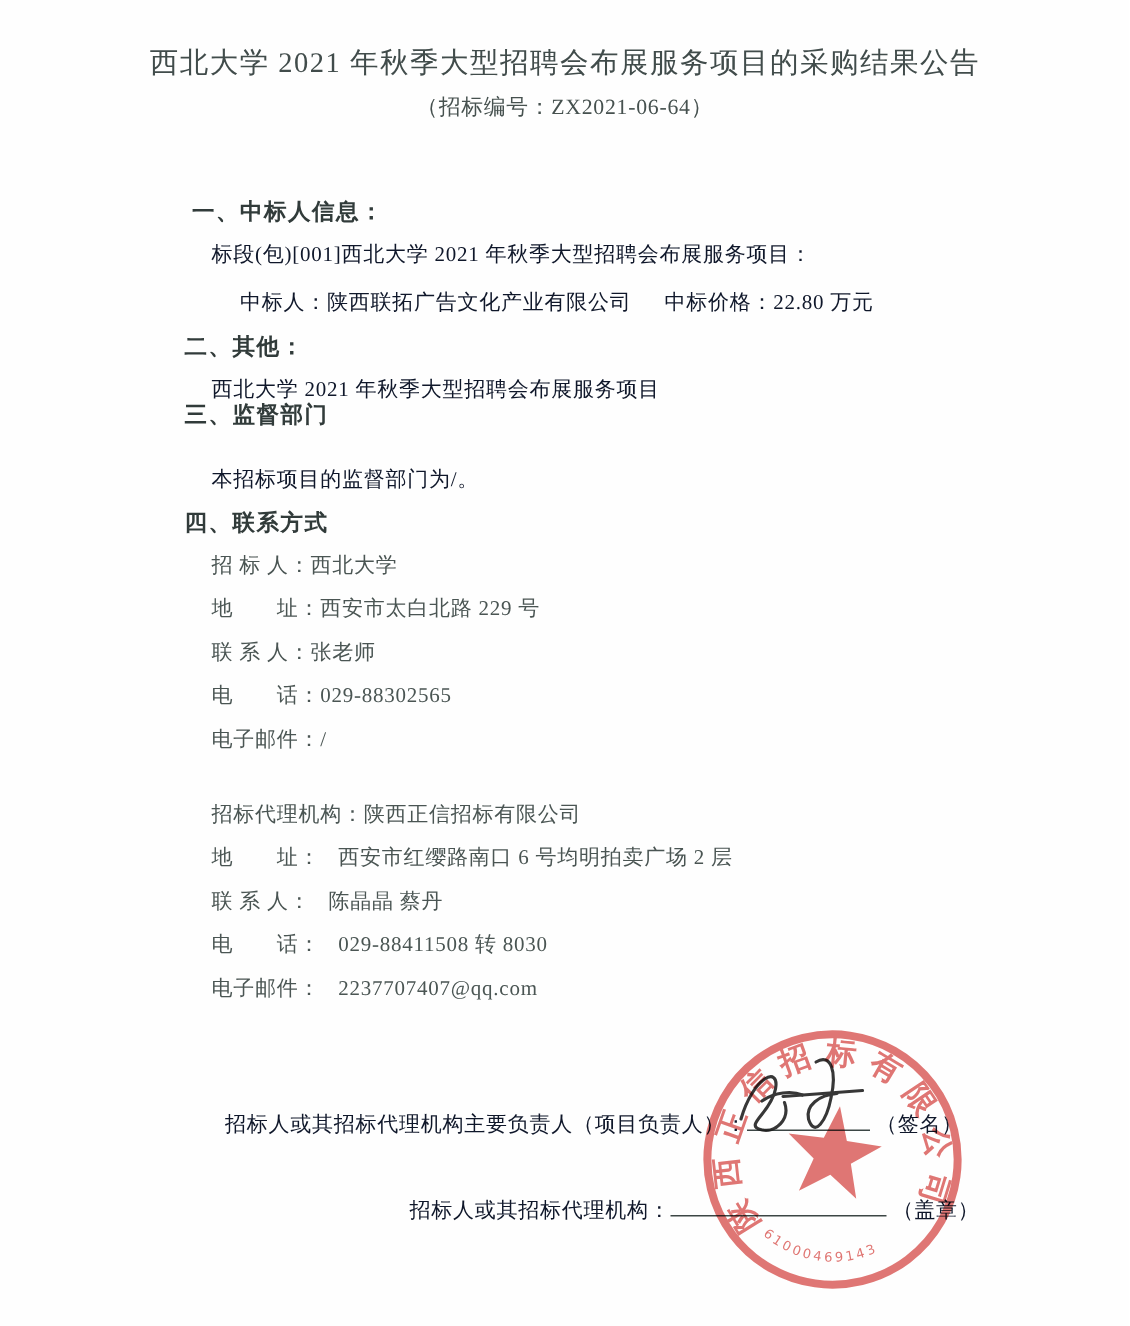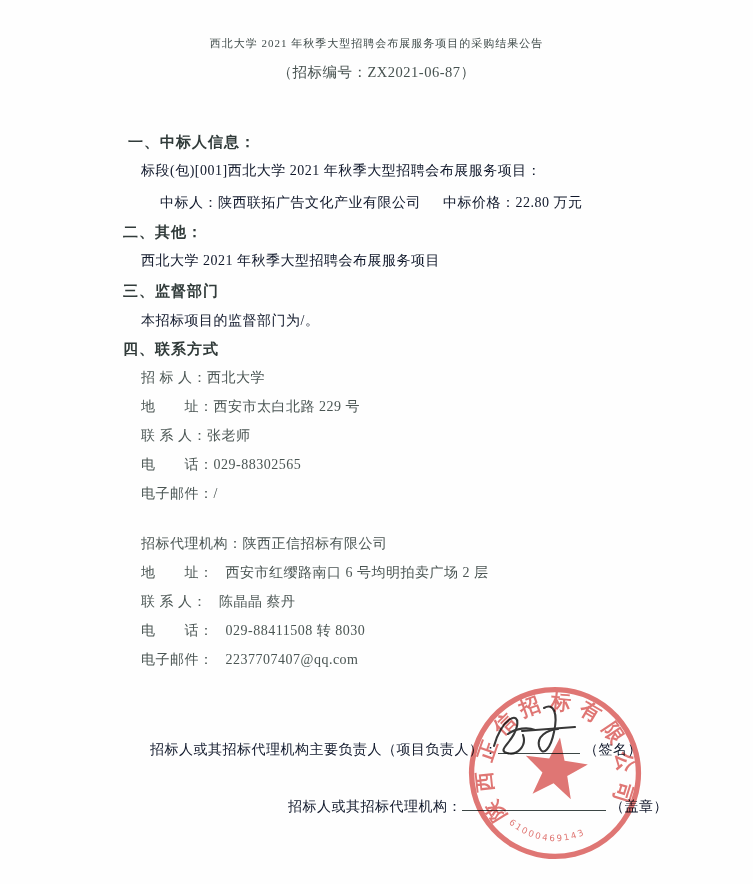--- a/index.html
+++ b/index.html
@@ -7,54 +7,54 @@
     position:relative;
     width:753px;height:884px;
     margin:0 auto;
     background:#fefefe;
     overflow:hidden;
     font-family:"Liberation Serif","DejaVu Serif",serif;
     color:#47514f;
   }
   .line{position:absolute;white-space:nowrap;font-size:14px;line-height:20px;letter-spacing:0.5px;}
   .center{left:0;width:753px;text-align:center;}
-  .doc-title{font-size:11px;color:#414c4b;letter-spacing:1px;}
+  .doc-title{font-size:19px;color:#414c4b;letter-spacing:1px;}
   .doc-subtitle{font-size:14.5px;color:#46514f;}
   .heading{font-weight:bold;font-size:15px;color:#313b3a;letter-spacing:1px;}
   .body-text{color:#0f172a;}
   .label{display:inline-block;color:#4a5553;}
   .value{color:#4a5553;}
   .agency-value{padding-left:12px;}
   .price-part{position:absolute;left:283px;}
   .uline{display:inline-block;border-bottom:1.3px solid #3c4645;height:15px;vertical-align:baseline;}
   .suffix{padding-left:4px;}
   .seal-wrap{position:absolute;left:458px;top:676px;width:194px;height:194px;mix-blend-mode:multiply;opacity:0.88;}
   .sig-wrap{position:absolute;left:478px;top:700px;width:120px;height:64px;}
 </style>
 </head>
 <body>
 
 <div class="page">
 
   <div class="line center doc-title" style="top:33px">西北大学 2021 年秋季大型招聘会布展服务项目的采购结果公告</div>
-  <div class="line center doc-subtitle" style="top:62px">（招标编号：ZX2021-06-87）</div>
+  <div class="line center doc-subtitle" style="top:62px">（招标编号：ZX2021-06-64）</div>
 
   <div class="line heading" style="left:128px;top:132px">一、中标人信息：</div>
   <div class="line body-text" style="left:141px;top:161px">标段(包)[001]西北大学 2021 年秋季大型招聘会布展服务项目：</div>
   <div class="line body-text" style="left:160px;top:193px">
     <span>中标人：</span><span>陕西联拓广告文化产业有限公司</span>
     <span class="price-part">
       <span>中标价格：</span><span>22.80 万元</span>
     </span>
   </div>
 
   <div class="line heading" style="left:123px;top:222px">二、其他：</div>
   <div class="line body-text" style="left:141px;top:251px">西北大学 2021 年秋季大型招聘会布展服务项目</div>
 
-  <div class="line heading" style="left:123px;top:281px">三、监督部门</div>
+  <div class="line heading" style="left:123px;top:267px">三、监督部门</div>
   <div class="line body-text" style="left:141px;top:311px">本招标项目的监督部门为/。</div>
 
   <div class="line heading" style="left:123px;top:339px">四、联系方式</div>
 
   <div class="line" style="left:141px;top:368px">
     <span class="label">招 标 人：</span><span class="value">西北大学</span>
   </div>
   <div class="line" style="left:141px;top:397px">
     <span class="label">地　　址：</span><span class="value">西安市太白北路 229 号</span>
   </div>
@@ -80,21 +80,21 @@
   <div class="line" style="left:141px;top:621px">
     <span class="label">电　　话：</span><span class="value agency-value">029-88411508 转 8030</span>
   </div>
   <div class="line" style="left:141px;top:650px">
     <span class="label">电子邮件：</span><span class="value agency-value">2237707407@qq.com</span>
   </div>
 
   <div class="line body-text" style="left:150px;top:738px">
     <span>招标人或其招标代理机构主要负责人（项目负责人）：</span><span class="uline" style="width:82px"></span><span class="suffix">（签名）</span>
   </div>
-  <div class="line body-text" style="left:288px;top:795px">
+  <div class="line body-text" style="left:273px;top:795px">
     <span>招标人或其招标代理机构：</span><span class="uline" style="width:144px"></span><span class="suffix">（盖章）</span>
   </div>
 
   <div class="sig-wrap">
     <svg width="120" height="64" viewBox="0 0 120 64">
       <g fill="none" stroke="#1c1c1c" stroke-width="2.1" stroke-linecap="round" opacity="0.88">
         <path d="M16,46 C24,18 42,10 39,26 C36,42 18,50 29,53 C39,56 49,46 45,35"></path>
         <path d="M30,34 C38,28 50,27 57,30"></path>
         <path d="M66,8 C76,2 80,14 76,32 C73,47 65,59 61,46 C59,37 68,30 80,29"></path>
         <path d="M44,31 L97,27"></path>

